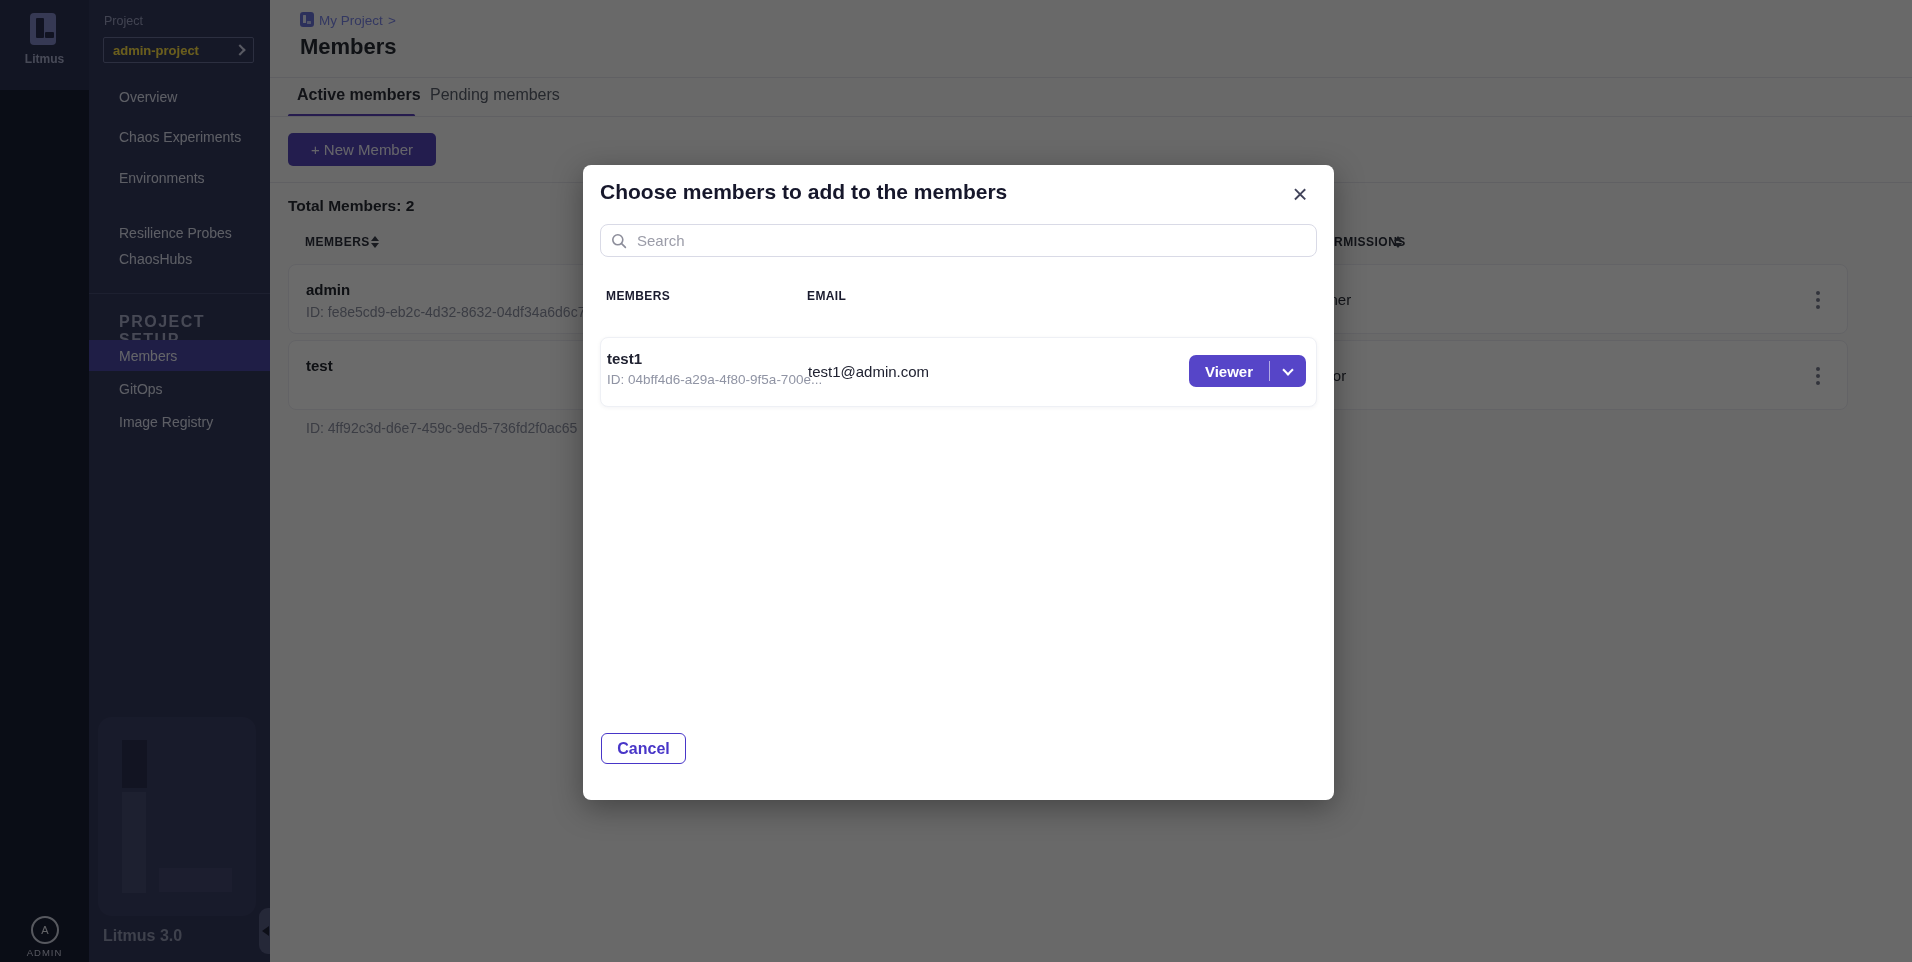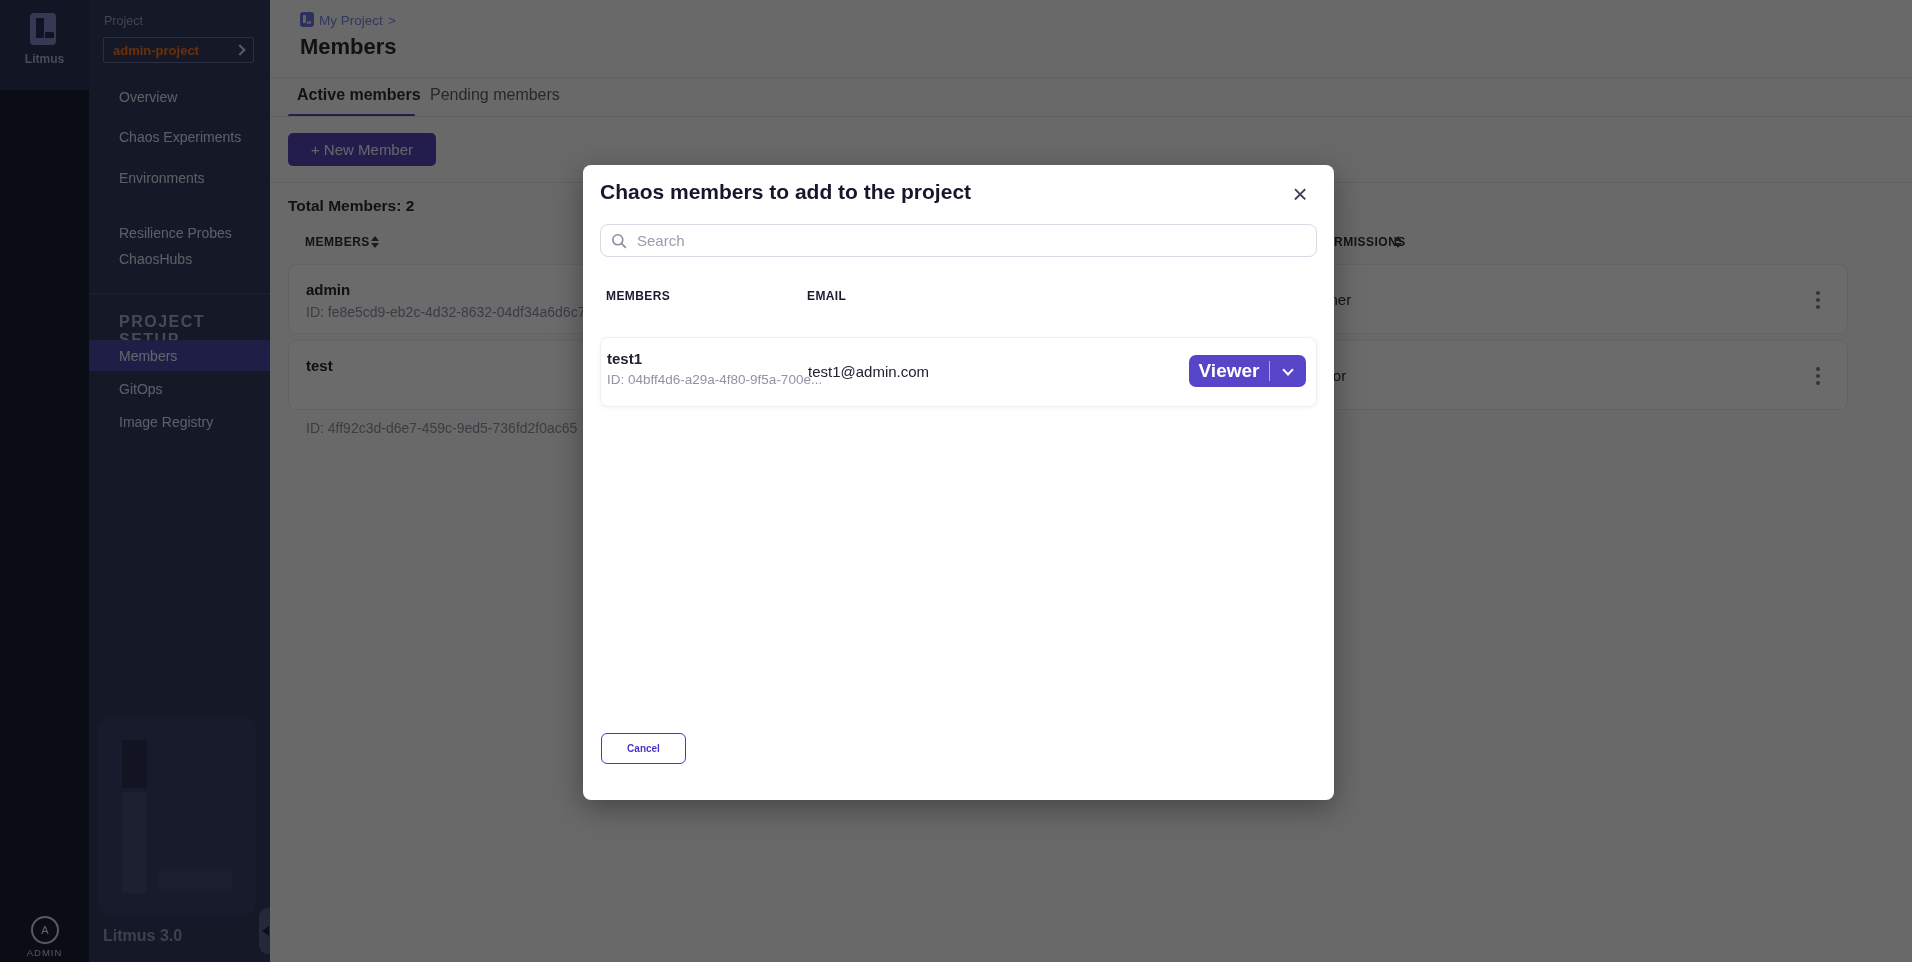--- a/index.html
+++ b/index.html
@@ -19,21 +19,21 @@
   .brand-label{left:0;top:52px;width:89px;text-align:center;font-size:12px;font-weight:bold;color:#aab0d0;}
   .avatar{left:31px;top:916px;width:24px;height:24px;border:2px solid #cfd3e2;border-radius:50%;
     display:flex;align-items:center;justify-content:center;font-size:11px;color:#e9ebf4;background:transparent;}
   .avatar-label{left:0;top:947px;width:89px;text-align:center;font-size:9.5px;letter-spacing:1px;color:#c9cde0;}
 
   
   .nav{left:89px;top:0;width:181px;height:962px;background:#343a5e;z-index:1;}
   .proj-label{left:15px;top:14px;font-size:12.5px;color:#9ba1c2;}
   .proj-select{left:14px;top:37px;width:151px;height:26px;border:1px solid #697098;border-radius:2px;
     display:flex;align-items:center;justify-content:space-between;padding:0 9px;box-sizing:border-box;}
-  .proj-select span.txt{font-size:13px;font-weight:bold;color:#f97316;}
+  .proj-select span.txt{font-size:13px;font-weight:bold;color:#fde047;}
   .nav-item{left:0;width:181px;height:30px;display:flex;align-items:center;padding-left:30px;
     box-sizing:border-box;font-size:14px;color:#dde1f0;}
   .nav-item.active{background:#4b48a6;color:#eef0fa;height:31px;}
   .nav-divider{left:0;top:293px;width:181px;height:1px;background:#454c74;}
   .section-label{left:30px;top:313px;font-size:16px;letter-spacing:1.5px;color:#a9afcb;font-weight:bold;}
   
   .chev{display:inline-block;width:6px;height:6px;border-right:2px solid #d3d7ec;border-bottom:2px solid #d3d7ec;}
   .chev.right{transform:rotate(-45deg);}
   .chev.up{transform:rotate(-135deg);border-color:#a9afcb;}
   .chev.down-w{transform:rotate(45deg);border-color:#fff;width:6px;height:6px;margin-top:-3px;}
@@ -89,26 +89,26 @@
   .m-search input::placeholder{color:#9b9ca8;}
   .m-th{font-size:12px;font-weight:bold;letter-spacing:0.4px;color:#1a1b2e;top:124px;}
   .m-card{left:17px;top:152px;width:717px;height:70px;border:1px solid #eef0f5;border-radius:8px;
     box-sizing:border-box;box-shadow:0 1px 4px rgba(20,20,60,0.05);background:#fff;margin-top:20px;}
   .m-name{left:23px - 17px;}
   .m-name{left:6px;top:12px;font-size:15px;font-weight:bold;color:#202231;}
   .m-id{left:6px;top:34px;font-size:13.5px;color:#9094a4;}
   .m-email{left:207px;top:25px;font-size:15px;color:#202231;}
   .btn-viewer{left:588px;top:17px;width:117px;height:32px;background:#5645c8;border-radius:7px;
     display:flex;align-items:stretch;color:#fff;}
-  .btn-viewer .lbl{flex:1;display:flex;align-items:center;justify-content:center;font-size:19px;font-weight:bold;}
+  .btn-viewer .lbl{flex:1;display:flex;align-items:center;justify-content:center;font-size:15px;font-weight:bold;}
   .btn-viewer .sep{width:1px;background:rgba(255,255,255,0.55);margin:6px 0;}
   .btn-viewer .car{width:36px;display:flex;align-items:center;justify-content:center;}
   .btn-cancel{left:18px;top:568px;width:85px;height:31px;border:1.6px solid #4836c8;border-radius:6px;
     box-sizing:border-box;background:#fff;display:flex;align-items:center;justify-content:center;
-    font-size:10px;font-weight:bold;color:#4836c8;}
+    font-size:16px;font-weight:bold;color:#4836c8;}
 </style>
 </head>
 <body>
 
 <div class="abs strip">
   <div class="abs strip-head">
     <div class="abs logo-box">
       <div class="abs logo-bar"></div>
       <div class="abs logo-dash"></div>
     </div>
@@ -202,21 +202,21 @@
         <i></i>
         <i></i>
         <i></i>
       </div>
   </div>
 </div>
 
 <div class="abs overlay"></div>
 
 <div class="abs modal">
-  <div class="abs m-title">Chaos members to add to the project</div>
+  <div class="abs m-title">Choose members to add to the members</div>
   <div class="abs m-close">×</div>
 
   <div class="abs m-search">
     <svg width="16" height="16" viewBox="0 0 16 16">
       <circle cx="6.8" cy="6.8" r="5" fill="none" stroke="#8c8d9a" stroke-width="1.6"></circle>
       <line x1="10.6" y1="10.6" x2="14.4" y2="14.4" stroke="#8c8d9a" stroke-width="1.6" stroke-linecap="round"></line>
     </svg>
     <input type="text" placeholder="Search" style="">
   </div>
 

